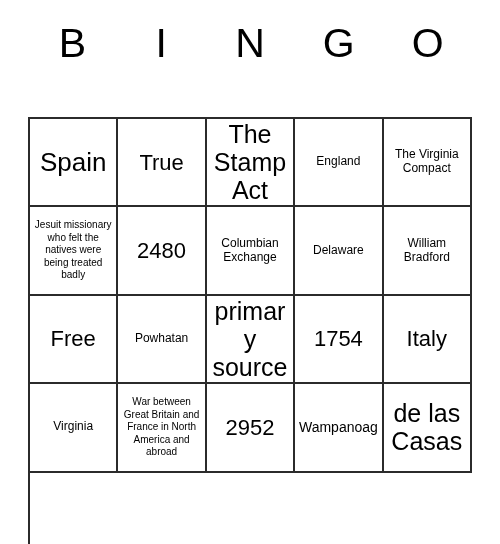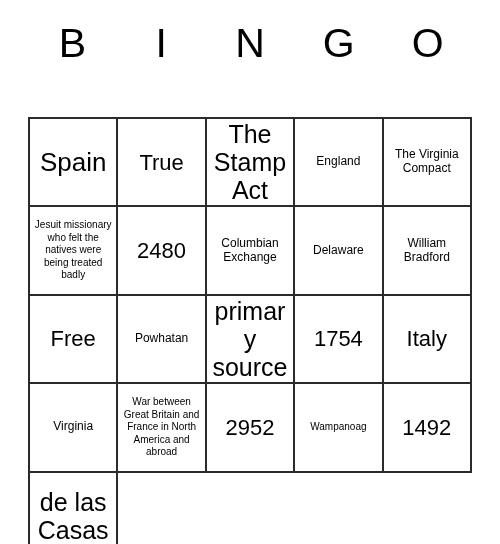--- a/index.html
+++ b/index.html
@@ -76,21 +76,21 @@
     line-height: 1.12;
     word-wrap: break-word;
     overflow-wrap: break-word;
   }
 
   
   .s-xxl .cell-text { font-size: 22px; line-height: 1.05; }
   .s-xl  .cell-text { font-size: 26px; line-height: 1.08; }
   .s-lg  .cell-text { font-size: 25px; line-height: 1.12; }
   .s-md  .cell-text { font-size: 12px; line-height: 1.16; }
-  .s-sm  .cell-text { font-size: 10px; line-height: 1.2; }
+  .s-sm  .cell-text { font-size: 14px; line-height: 1.2; }
   .s-xs  .cell-text { font-size: 10px; line-height: 1.25; }
 </style>
 </head>
 <body>
 
 <div id="bingo-card">
 
   <div class="header-row">
     <div class="header-letter">B</div>
     <div class="header-letter">I</div>
@@ -154,21 +154,18 @@
 
     <div class="cell s-xs">
         <span class="cell-text">War between Great Britain and France in North America and abroad</span>
       </div>
     <div class="cell s-xxl">
         <span class="cell-text">2952</span>
       </div>
     <div class="cell s-sm">
         <span class="cell-text">Wampanoag</span>
       </div>
-    <div class="cell s-xxl">
-        <span class="cell-text">1492</span>
-      </div>
     <div class="cell s-lg">
         <span class="cell-text">de las Casas</span>
       </div>
   </div>
 
 </div>
 
 </body></html>

